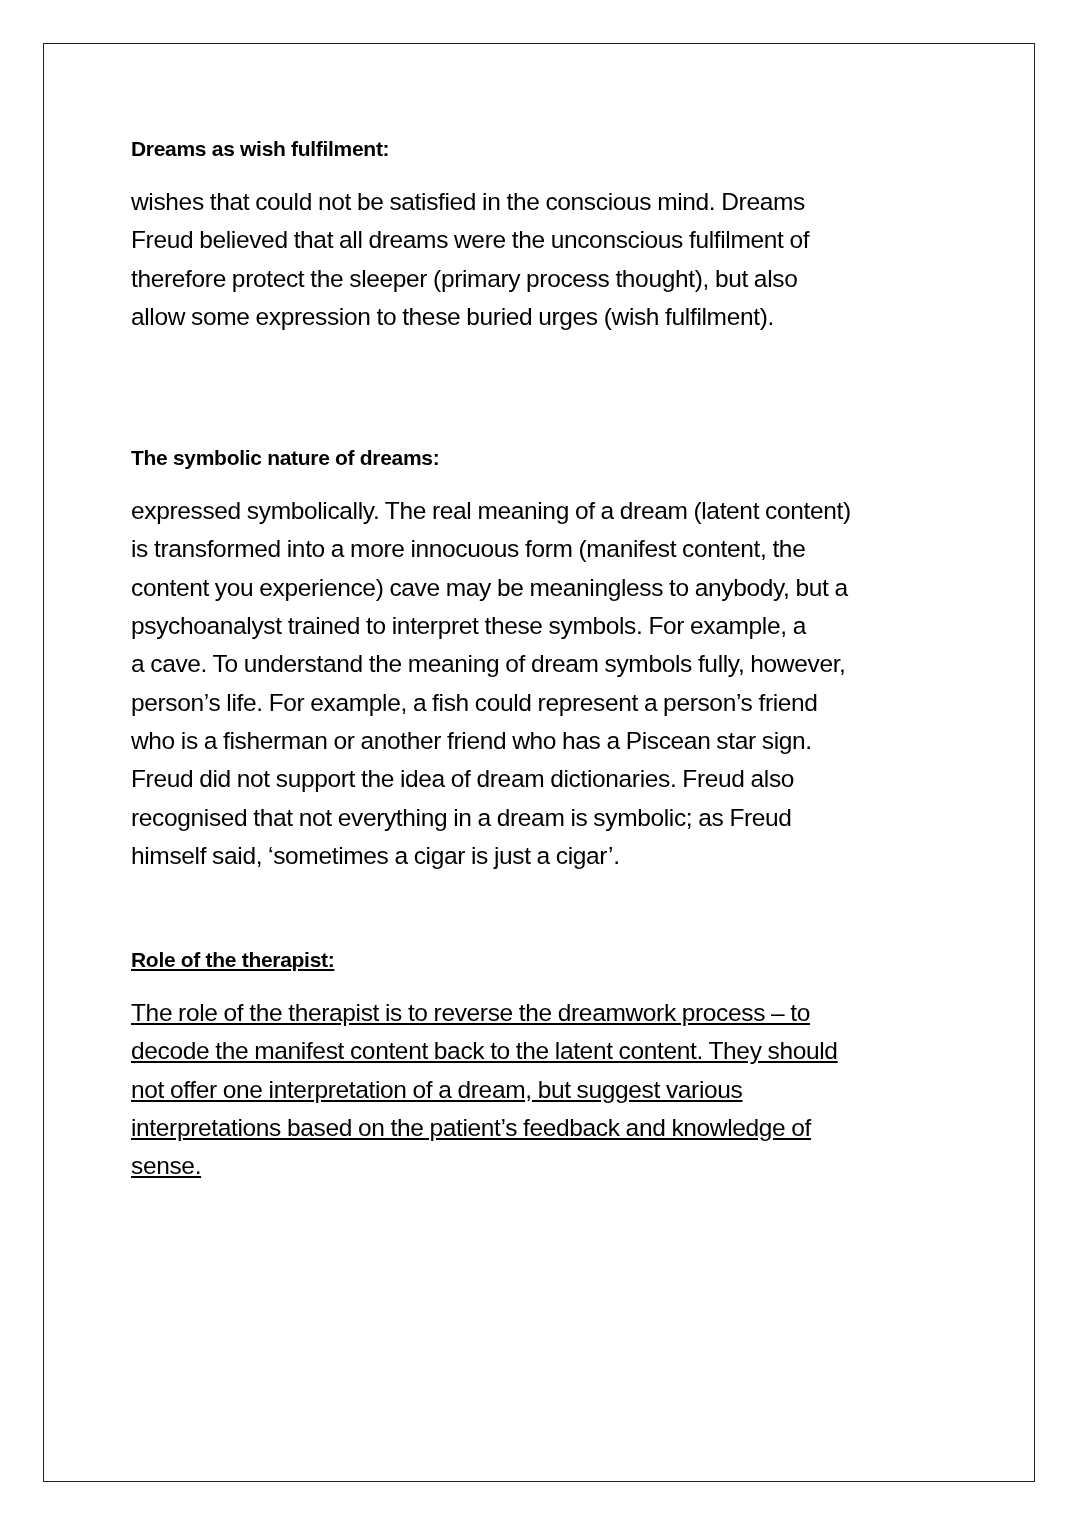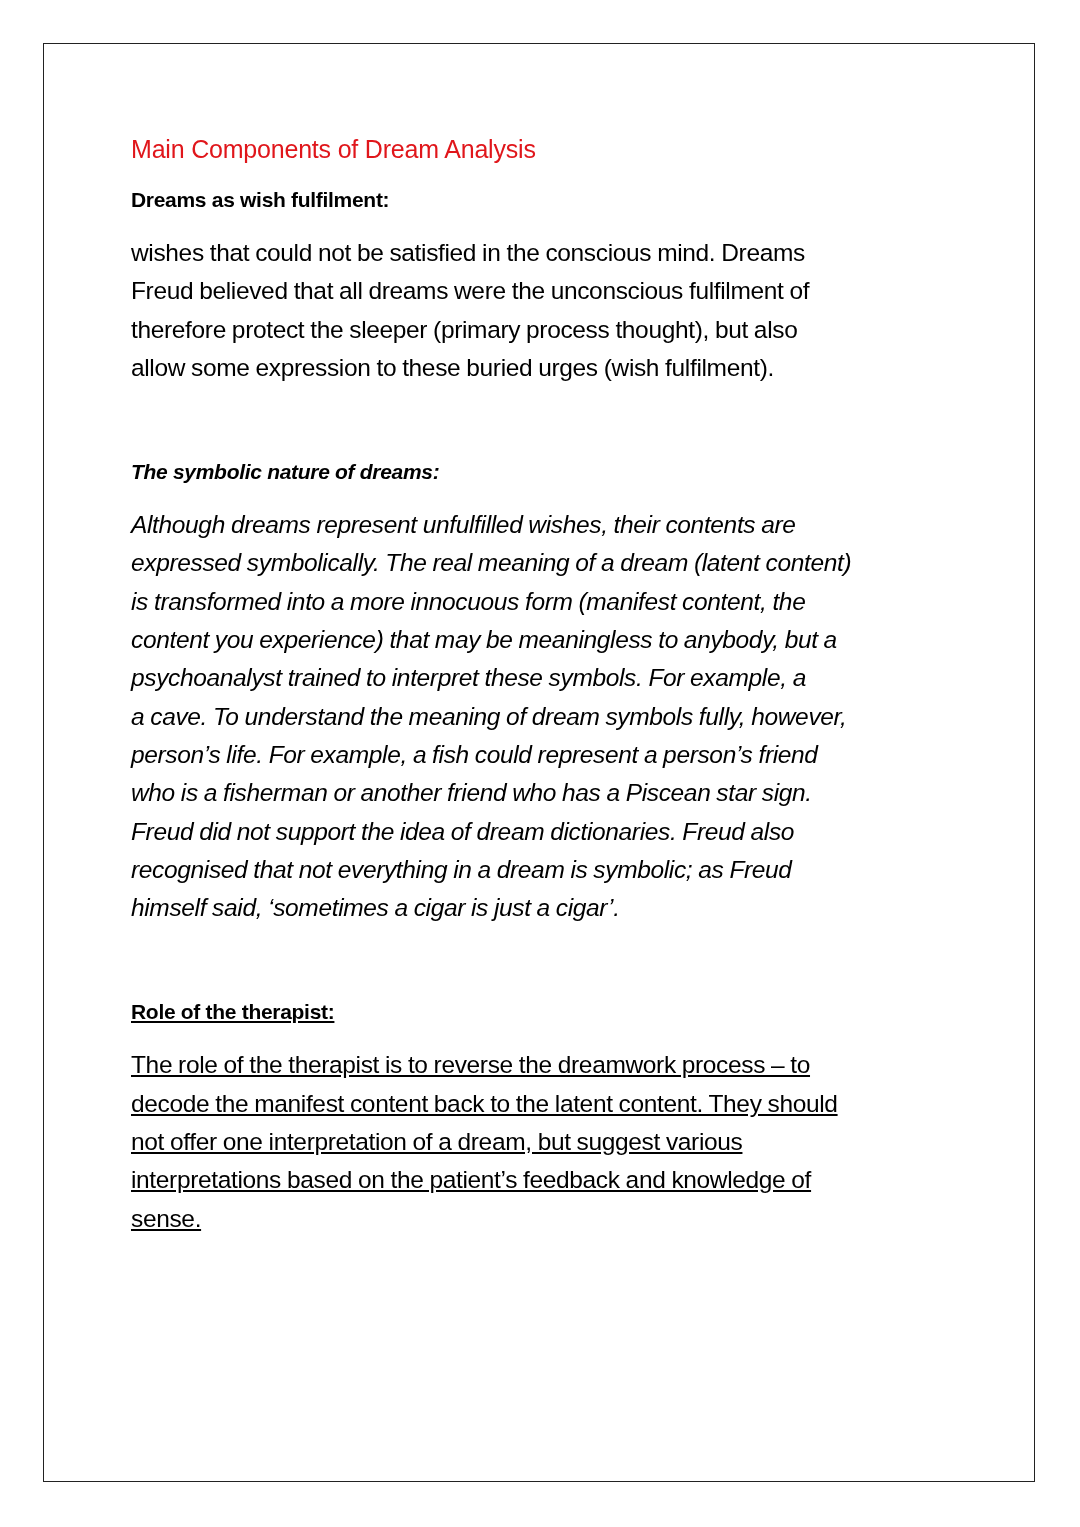--- a/index.html
+++ b/index.html
@@ -53,48 +53,46 @@
       word-spacing: -0.5px;
     }
     .section-body .line {
       display: block;
       white-space: nowrap;
     }
     .section {
       margin-bottom: 0;
     }
     .section.s1 { }
-    .section.s2 { margin-top: 67px; font-style: italic; }
+    .section.s2 { margin-top: 104px; }
     .section.s3 { margin-top: 67px; text-decoration: underline; }
   </style>
 </head>
 <body>
 
 <div class="page-frame"></div>
 
 <div class="content">
-  <h1 class="doc-title">Main Components of Dream Analysis</h1>
 
   <div class="section s1">
     <h2 class="section-heading">Dreams as wish fulfilment:</h2>
     <p class="section-body">
       <span class="line">wishes that could not be satisfied in the conscious mind. Dreams</span>
       <span class="line">Freud believed that all dreams were the unconscious fulfilment of</span>
       <span class="line">therefore protect the sleeper (primary process thought), but also</span>
       <span class="line">allow some expression to these buried urges (wish fulfilment).</span>
     </p>
   </div>
 
   <div class="section s2">
     <h2 class="section-heading">The symbolic nature of dreams:</h2>
     <p class="section-body">
-      <span class="line">Although dreams represent unfulfilled wishes, their contents are</span>
       <span class="line">expressed symbolically. The real meaning of a dream (latent content)</span>
       <span class="line">is transformed into a more innocuous form (manifest content, the</span>
-      <span class="line">content you experience) that may be meaningless to anybody, but a</span>
+      <span class="line">content you experience) cave may be meaningless to anybody, but a</span>
       <span class="line">psychoanalyst trained to interpret these symbols. For example, a</span>
       <span class="line">a cave. To understand the meaning of dream symbols fully, however,</span>
       <span class="line">person’s life. For example, a fish could represent a person’s friend</span>
       <span class="line">who is a fisherman or another friend who has a Piscean star sign.</span>
       <span class="line">Freud did not support the idea of dream dictionaries. Freud also</span>
       <span class="line">recognised that not everything in a dream is symbolic; as Freud</span>
       <span class="line">himself said, ‘sometimes a cigar is just a cigar’.</span>
     </p>
   </div>
 

